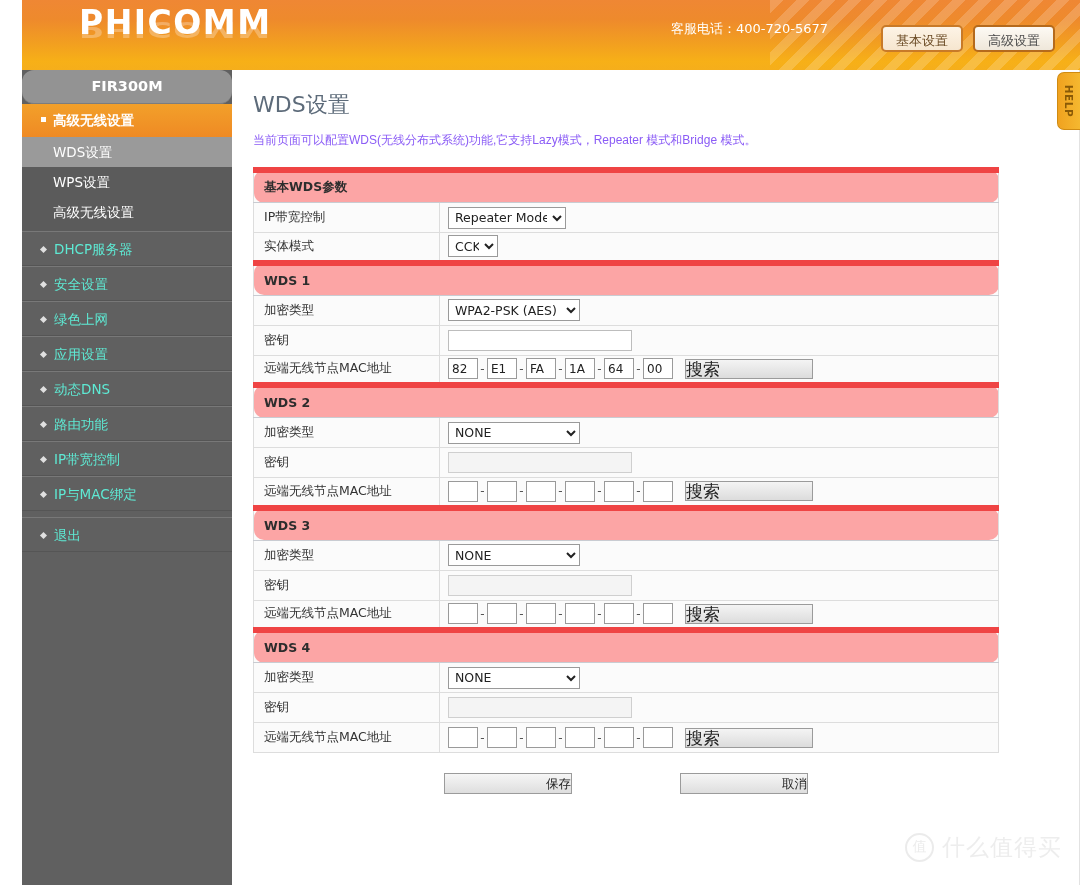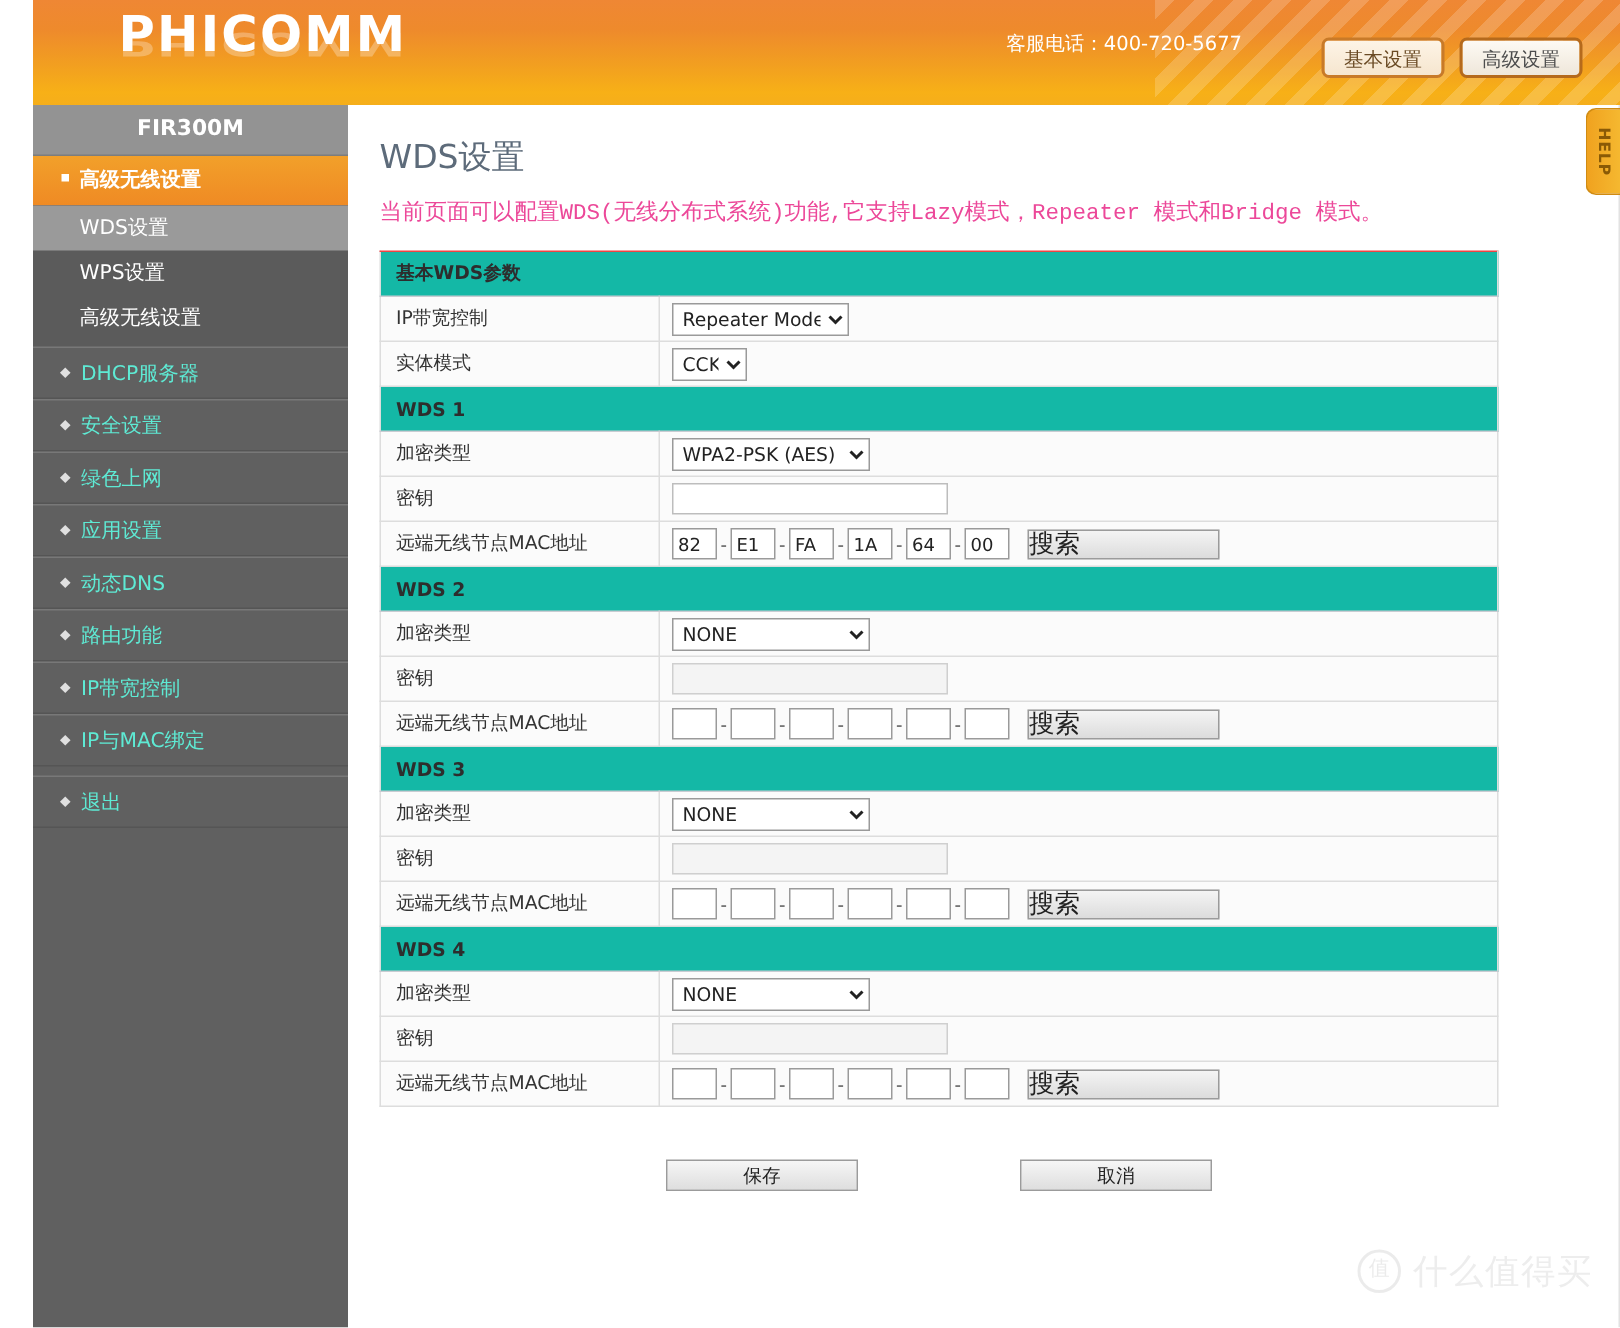--- a/index.html
+++ b/index.html
@@ -98,20 +98,21 @@
   .device-title {
     height: 33px;
     line-height: 33px;
     text-align: center;
     background: #939393;
     color: #ffffff;
     font-size: 14.5px;
     font-weight: bold;
     font-family: "DejaVu Sans", sans-serif;
     border-bottom: 1px solid #7d7d7d;
+    border-radius: 12px;
   }
   .nav-group-active {
     height: 33px;
     line-height: 33px;
     background: linear-gradient(to bottom, #f2a02a, #ef8a24);
     color: #ffffff;
     font-size: 13.5px;
     font-weight: bold;
     padding-left: 19px;
     font-family: "DejaVu Sans", sans-serif;
@@ -170,23 +171,23 @@
     position: absolute;
     left: 21px; top: 20px;
     font-size: 22px;
     color: #5d6b7a;
     font-family: "DejaVu Sans", sans-serif;
     font-weight: normal;
   }
   .page-desc {
     position: absolute;
     left: 21px; top: 62px;
-    font-size: 15px;
-    color: #ec4899;
-    font-family: Liberation Mono, monospace;
+    font-size: 12px;
+    color: #8b5cf6;
+    font-family: Liberation Sans, sans-serif;
     white-space: nowrap;
   }
 
   
   .wds-table {
     position: absolute;
     left: 21px; top: 97px;
     width: 746px;
     border-collapse: collapse;
     background: #fbfbfb;
@@ -196,27 +197,28 @@
   .wds-table td {
     border: 1px solid #dddddd;
     padding: 0 0 0 10px;
     font-size: 12.5px;
     color: #333;
     font-family: "DejaVu Sans", sans-serif;
     background: #fbfbfb;
     vertical-align: middle;
   }
   .wds-table tr.section td {
-    background: #14b8a6;
+    background: #fca5a5;
     font-weight: bold;
     height: 29px;
     font-size: 12.5px;
     color: #2d2d2d;
-    border-top: 1px solid #ef4444;
+    border-top: 6px solid #ef4444;
     border-bottom: 1px solid #c9ccd2;
+    border-radius: 10px;
   }
   td.lbl { width: 175px; }
   td.val { padding-left: 8px; }
 
   select.cfg {
     font-family: "DejaVu Sans", sans-serif;
     font-size: 12.5px;
     color: #222;
     border: 1px solid #9a9a9a;
     background: #ffffff;
@@ -277,21 +279,21 @@
     position: absolute;
     left: 0; top: 703px;
     width: 788px;
     display: flex;
     justify-content: center;
     gap: 108px;
   }
   .fbtn {
     width: 128px; height: 21px;
     line-height: 20px;
-    text-align: center;
+    text-align: right;
     font-size: 12.5px;
     color: #222;
     font-family: "DejaVu Sans", sans-serif;
     background: linear-gradient(to bottom, #f6f6f6, #dedede);
     border: 1px solid #9b9b9b;
     box-sizing: border-box;
     cursor: pointer;
   }
 
   

